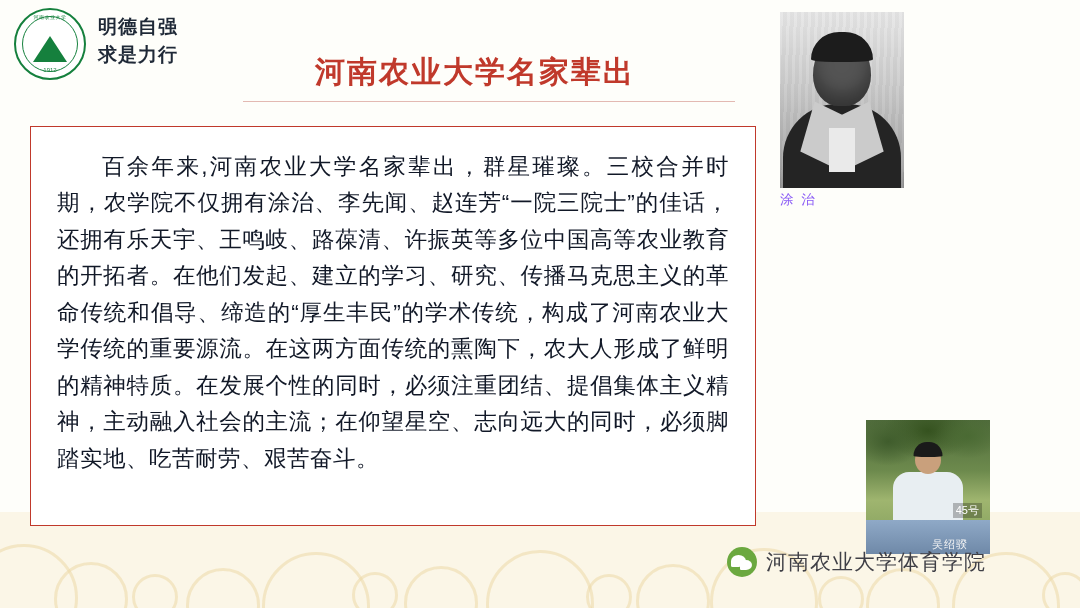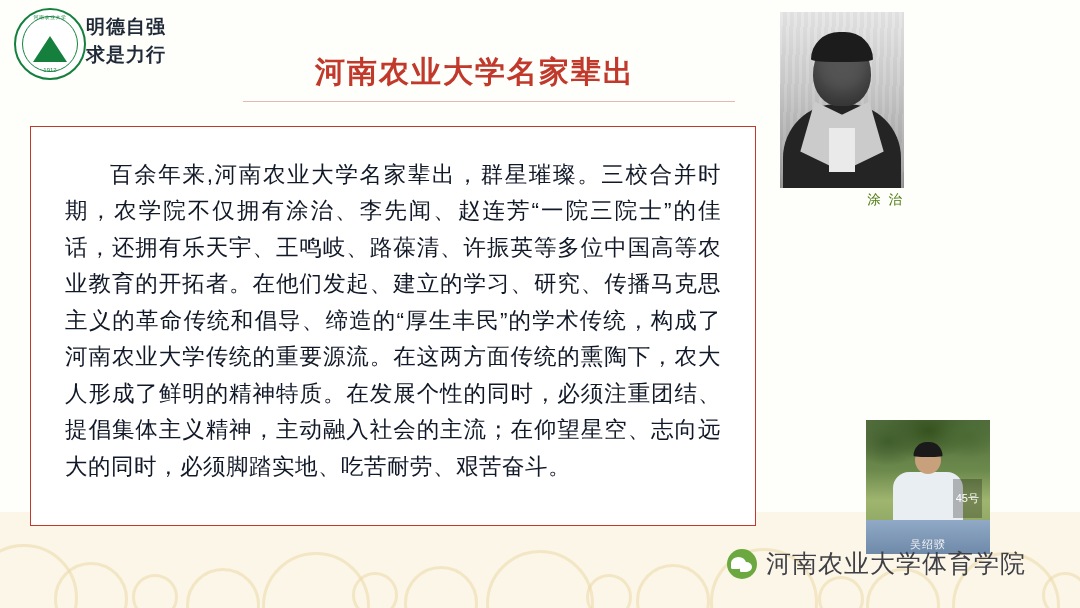--- a/index.html
+++ b/index.html
@@ -77,21 +77,21 @@
   .logo-year {
     position: absolute;
     left: 0; right: 0; bottom: 5px;
     text-align: center;
     font-size: 6px;
     color: #15803d;
   }
 
   .motto {
     position: absolute;
-    left: 86px; top: 13px;
+    left: 98px; top: 13px;
     color: #1f2937;
     font-size: 19px;
     font-weight: bold;
     line-height: 1.45;
     letter-spacing: 1px;
   }
 
   .title {
     position: absolute;
     left: 215px; top: 52px;
@@ -114,21 +114,21 @@
   .textbox {
     position: absolute;
     left: 30px; top: 126px;
     width: 726px;
     height: 400px;
     border: 1.5px solid #c0392b;
     background: #ffffff;
     padding: 22px 26px 16px 26px;
   }
   .textbox p {
-    margin: 8px;
+    margin: 0;
     color: #111827;
     font-size: 22.5px;
     line-height: 1.62;
     letter-spacing: 0.5px;
     text-indent: 2em;
     text-align: justify;
   }
 
   
   .portraits {
@@ -216,23 +216,23 @@
     position: absolute;
     top: 0;
     width: 19px; height: 13px;
     border: 2px solid #15120f;
     border-radius: 3px;
     background: rgba(255,255,255,0.18);
   }
   .photo .glasses:before { left: 0; }
   .photo .glasses:after { right: 0; }
   .caption {
-    text-align: right;
+    text-align: left;
     font-size: 13.5px;
-    color: #4d7c0f;
+    color: #8b5cf6;
     margin-top: 3px;
     letter-spacing: 2px;
   }
 
   
   .color-photo {
     position: absolute;
     left: 866px; top: 420px;
     width: 124px; height: 134px;
     overflow: hidden;
@@ -274,25 +274,26 @@
     left: 0; right: 0; bottom: 0;
     height: 34px;
     background: linear-gradient(180deg, #8fa9c7 0%, #6f89a8 100%);
   }
   .color-photo .podium-num {
     position: absolute;
     right: 8px; bottom: 36px;
     font-size: 11px;
     color: #ffffff;
     background: rgba(0,0,0,0.25);
-    padding: 12px 3px;
+    padding: 0 3px;
   }
   .color-photo .cap-overlay {
     position: absolute;
     left: 0; right: 0; bottom: 2px;
+    text-align: center;
     font-size: 11px;
     color: #f5f5f5;
     letter-spacing: 1px;
     margin-left: 44px;
   }
 
   
   .watermark {
     position: absolute;
     left: 727px; top: 547px;
@@ -309,21 +310,21 @@
   }
   .wx-icon:before, .wx-icon:after {
     content: "";
     position: absolute;
     background: #ffffff;
     border-radius: 50% 50% 50% 10%;
   }
   .wx-icon:before { width: 15px; height: 12px; left: 4px; top: 8px; }
   .wx-icon:after  { width: 12px; height: 10px; left: 13px; top: 13px; }
   .wm-text {
-    font-size: 25px;
+    font-size: 21px;
     color: #3f3f46;
     letter-spacing: 1px;
     font-weight: 500;
     font-family: Liberation Mono, monospace;
   }
 </style>
 </head>
 <body>
 
 <div class="bg-base"></div>

